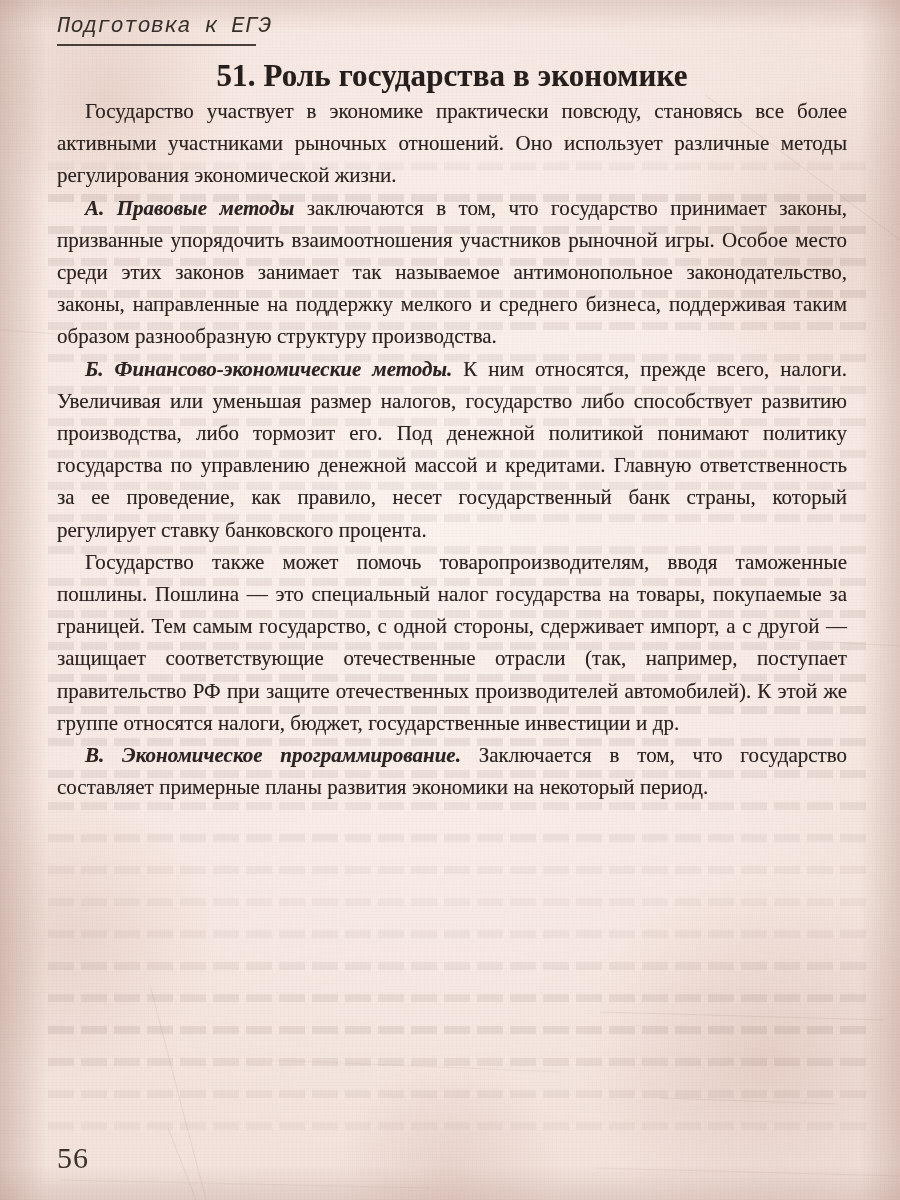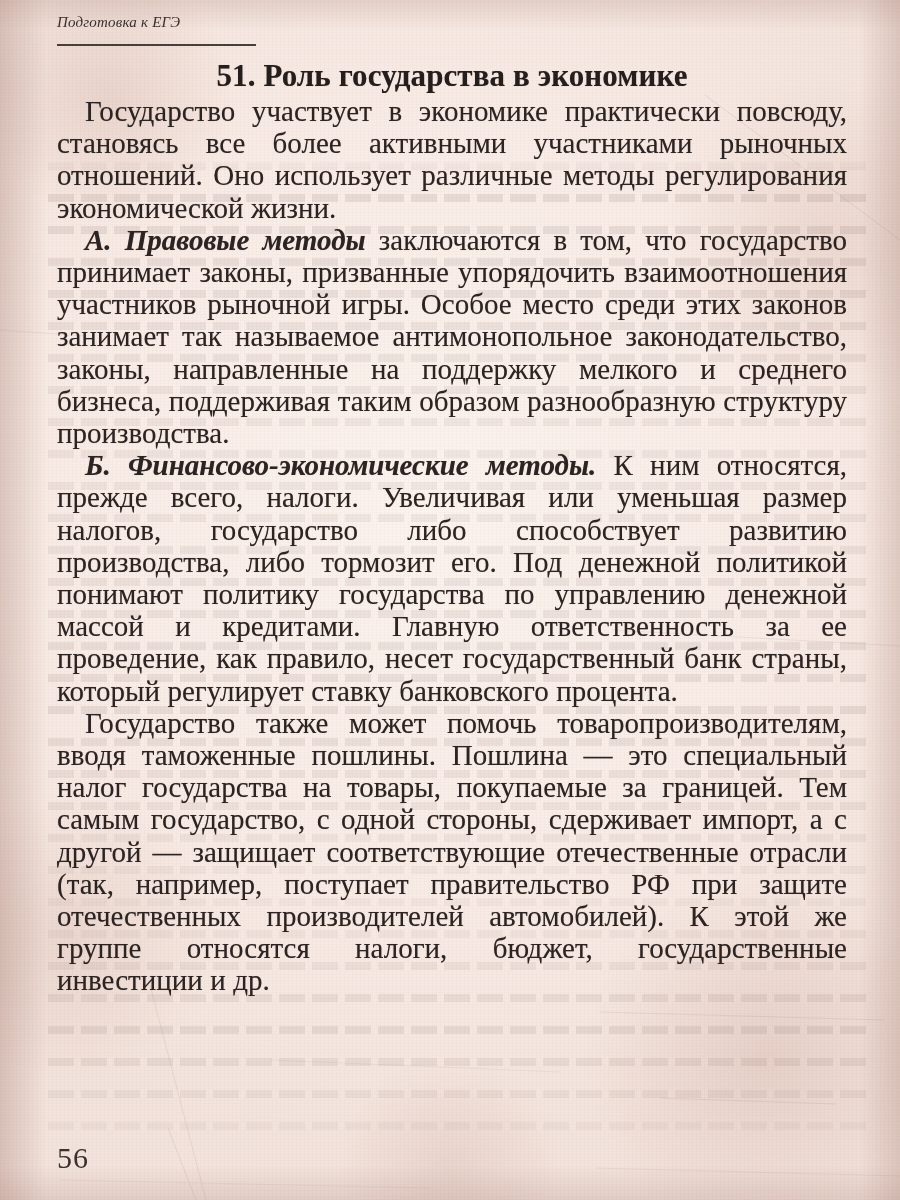--- a/index.html
+++ b/index.html
@@ -100,24 +100,24 @@
   }
 
   
   .creases { position: absolute; inset: 0; pointer-events: none; opacity: .5; }
 
   
   .runhead {
     position: absolute;
     left: 57px;
     top: 14px;
-    font-family: Liberation Serif, serif;
+    font-family: Liberation Mono, monospace;
     font-style: italic;
     font-weight: 400;
-    font-size: 15px;
+    font-size: 22px;
     letter-spacing: .2px;
     color: #37302d;
     white-space: nowrap;
   }
   .runhead-rule {
     position: absolute;
     left: 57px;
     top: 44px;
     width: 199px;
     height: 2px;
@@ -135,21 +135,21 @@
   h1.title {
     margin: 0 0 1px 0;
     font-size: 31px;
     font-weight: 700;
     text-align: center;
     letter-spacing: .1px;
     color: #241e1c;
   }
   p.para {
     margin: 0;
-    font-size: 29px;
+    font-size: 21px;
     line-height: 32.2px;
     text-align: justify;
     text-indent: 28px;
     hyphens: manual;
     word-spacing: .2px;
     color: #2b2422;
   }
   .i  { }
   .bi { font-style: italic; font-weight: 700; }
 
@@ -207,18 +207,21 @@
     </p>
 
     <p class="para">
       <span class="bi">Б. Финансово-экономические методы.</span><span> К ним относятся, прежде всего, </span><span class="i">налоги</span><span>. Увеличивая или уменьшая размер налогов, государство либо способствует развитию производства, либо тормозит его. Под </span><span class="i">денежной политикой</span><span> понимают политику государства по управлению денежной массой и кредитами. Главную ответственность за ее проведение, как правило, несет государственный банк страны, который регулирует ставку банковского процента.</span>
     </p>
 
     <p class="para">
       <span>Государство также может помочь товаропроизводителям, вводя таможенные пошлины. </span><span class="i">Пошлина</span><span> — это специальный налог государства на товары, покупаемые за границей. Тем самым государство, с одной стороны, сдерживает импорт, а с другой — защищает соответствующие отечественные отрасли (так, например, поступает правительство РФ при защите отечественных производителей автомобилей). К этой же группе относятся </span><span class="i">налоги, бюджет, государственные инвестиции и др.</span><span></span>
     </p>
 
+    <p class="para">
+      <span class="bi">В. Экономическое программирование.</span><span> Заключается в том, что государство составляет примерные планы развития экономики на некоторый период.</span>
+    </p>
 
   </div>
 
   <div class="folio">56</div>
 
 </div>
 
 </body></html>

